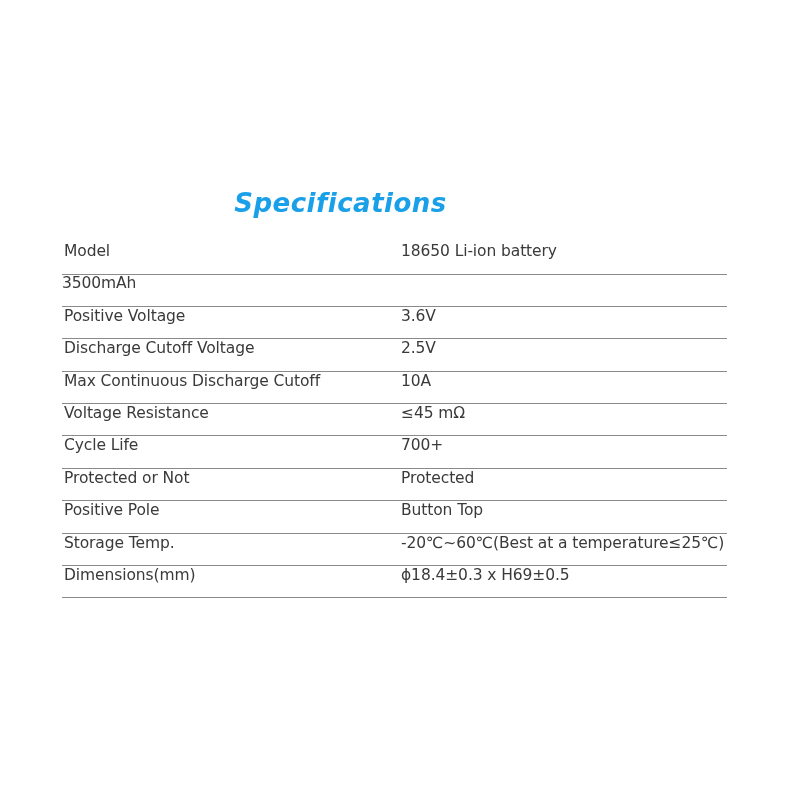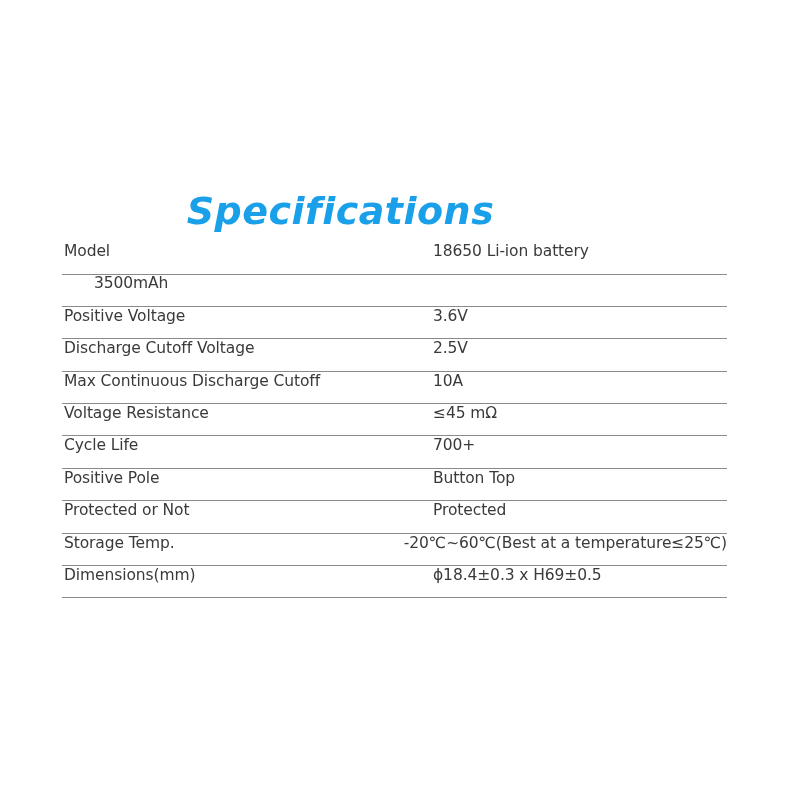--- a/index.html
+++ b/index.html
@@ -16,21 +16,21 @@
     }
     .title {
       position: absolute;
       left: 0;
       top: 160px;
       width: 681px;
       text-align: center;
       font-family: "DejaVu Sans", "Liberation Sans", sans-serif;
       font-weight: bold;
       font-style: italic;
-      font-size: 38px;
+      font-size: 26px;
       letter-spacing: 0.5px;
       color: #1aa0e8;
       line-height: 52px;
     }
     .spec-table {
       position: absolute;
       left: 62px;
       top: 243px;
       width: 665px;
       border-collapse: collapse;
@@ -57,21 +57,20 @@
       transform: translateY(-1px);
     }
     .spec-value {
       flex: 1;
       font-size: 15.5px;
       color: #3a3a3a;
       white-space: nowrap;
       font-family: "DejaVu Sans", "Liberation Sans", sans-serif;
       letter-spacing: -0.1px;
       transform: translateY(-1px);
-      margin-left: 32px;
     }
   </style>
 </head>
 <body>
 
 <h1 class="title">Specifications</h1>
 
 <div class="spec-table">
   <div class="spec-row">
     <span class="spec-label">Model</span>
@@ -94,26 +93,26 @@
   </div>
   <div class="spec-row">
     <span class="spec-label">Voltage Resistance</span>
     <span class="spec-value">≤45 mΩ</span>
   </div>
   <div class="spec-row">
     <span class="spec-label">Cycle Life</span>
     <span class="spec-value">700+</span>
   </div>
   <div class="spec-row">
+    <span class="spec-label">Protected or Not</span>
+    <span class="spec-value">Protected</span>
+  </div>
+  <div class="spec-row">
     <span class="spec-label">Positive Pole</span>
     <span class="spec-value">Button Top</span>
-  </div>
-  <div class="spec-row">
-    <span class="spec-label">Protected or Not</span>
-    <span class="spec-value">Protected</span>
   </div>
   <div class="spec-row">
     <span class="spec-label">Storage Temp.</span>
     <span class="spec-value">-20℃~60℃(Best at a temperature≤25℃)</span>
   </div>
   <div class="spec-row">
     <span class="spec-label">Dimensions(mm)</span>
     <span class="spec-value">ϕ18.4±0.3 x H69±0.5</span>
   </div>
 </div>

